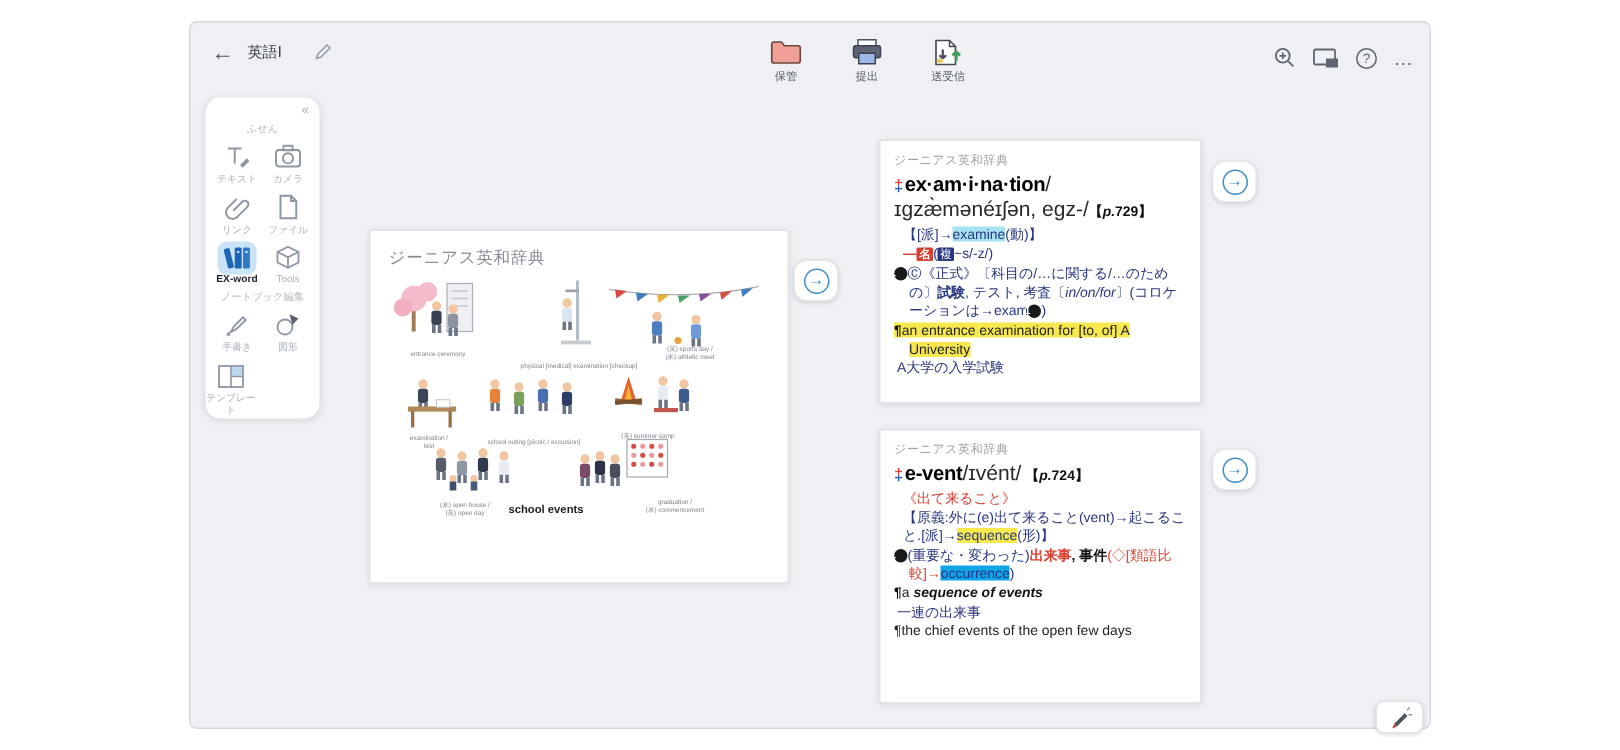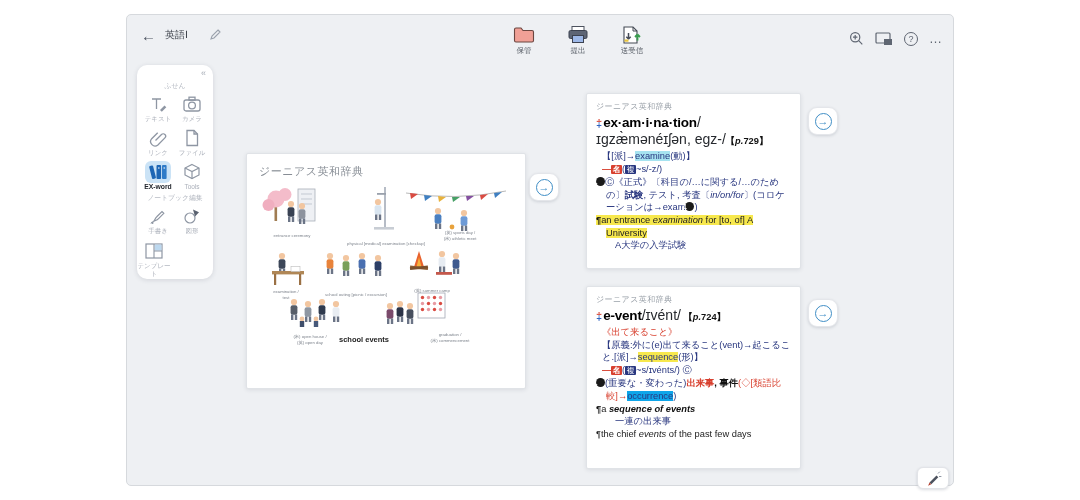--- a/index.html
+++ b/index.html
@@ -33,27 +33,27 @@
   .card{position:absolute;background:#fff;border:1px solid #e0e3e7;border-radius:2px;box-shadow:0 1px 4px rgba(30,40,60,.10);overflow:hidden}
   .slide{left:119px;top:138px;width:280px;height:236px;padding:10px 12px}
   .slidehdr{font-size:11px;color:#878d95;letter-spacing:.5px}
   .dictA{left:459px;top:78px;width:215px;height:176px;padding:7px 9px}
   .dictB{left:459px;top:271px;width:215px;height:183px;padding:7px 9px}
   .src{font-size:8px;color:#9aa1a9;margin-bottom:3px;letter-spacing:.4px}
   .dline{font-size:9.3px;line-height:12.6px;color:#222}
   .headline{line-height:15px;margin-bottom:1px}
   .ind{margin-left:6px}
   .hang{padding-left:10px;text-indent:-10px}
-  .tr{margin-left:19px}
+  .tr{margin-left:2px}
   
   .s-mark{font-weight:bold;font-size:11px;background:linear-gradient(#d8402f 45%,#2f63c0 45%);-webkit-background-clip:text;background-clip:text;color:#d8402f;color:transparent;margin-right:1px}
   .s-head{font-weight:bold;color:#000;font-size:13.5px;letter-spacing:-.2px}
   .s-pron{color:#26292e;font-size:14px}
   .s-b{color:#111;font-weight:bold}
-  .s-i{font-style:italic}
+  .s-i{}
   .s-bi{font-weight:bold;font-style:italic;color:#111}
   .s-navy{color:#28367f}
   .s-navyb{color:#28367f;font-weight:bold}
   .s-navyi{color:#28367f;font-style:italic}
   .s-red{color:#d8402f}
   .s-redb{color:#d8402f;font-weight:bold}
   .s-boxr{background:#d8402f;color:#fff;font-size:7.8px;padding:0 1.5px;font-weight:bold;border-radius:1px}
   .s-boxn{background:#28367f;color:#fff;font-size:7.8px;padding:0 1.5px;border-radius:1px}
   .s-hly{background:#f7e84d}
   .s-hlc{background:#a6e3f0}
@@ -353,25 +353,24 @@
   </div>
   <button class="nextbtn nb2">
       <span class="circ">→</span>
     </button>
 
   <div class="card dictB">
     <div class="src">ジーニアス英和辞典</div>
     <div class="dline headline"><span class="s-mark">‡</span><span class="s-head">e-vent</span><span class="s-pron">/ɪvént/</span><span class="s-b"> 【</span><span class="s-bi">p.</span><span class="s-b">724</span><span class="s-b">】</span></div>
     <div class="dline ind"><span class="s-red">《出て来ること》</span></div>
     <div class="dline ind"><span class="s-navy">【原義:外に(e)出て来ること(vent)→起こること.[派]→</span><span class="s-hly s-navy">sequence</span><span class="s-navy">(形)】</span></div>
-    <div class="dline ind"><span class="s-redb">―</span><span class="s-boxr">名</span><span class="s-navy">(</span><span class="s-boxn">複</span><span class="s-navy">~s/ɪvénts/)</span><span class="s-navy"> Ⓒ</span></div>
     <div class="dline hang"><span class="s-numc">1</span><span class="s-navy">(重要な・変わった)</span><span class="s-redb">出来事</span><span class="s-b">, </span><span class="s-b">事件</span><span class="s-red">(◇[類語比較]→</span><span class="s-hlp s-navy">occurrence</span><span class="s-navy">)</span></div>
     <div class="dline hang"><span class="s-b">¶</span><span>a </span><span class="s-bi">sequence of events</span></div>
     <div class="dline tr"><span class="s-navy">一連の出来事</span></div>
-    <div class="dline hang"><span>¶the chief </span><span class="s-i">events</span><span> of the past few days</span></div>
+    <div class="dline hang"><span>¶the chief </span><span class="s-i">events</span><span> of the open few days</span></div>
   </div>
   <button class="nextbtn nb3">
       <span class="circ">→</span>
     </button>
 
   <button class="stylus">
     <svg width="18" height="16" viewBox="0 0 18 16">
         <path d="M5.5 12.5 l7-7 1.8 1.8 -7 7 z" fill="#4c525e"></path>
         <path d="M5.5 12.5 l-1.4 3.2 3.2-1.4 z" fill="#b8412f"></path>
         <path d="M14 3.5 l1.8-1.8 M15 6.5 h2.4 M12 1.5 v-0.1" stroke="#8e96a3" stroke-width="1" fill="none"></path>

